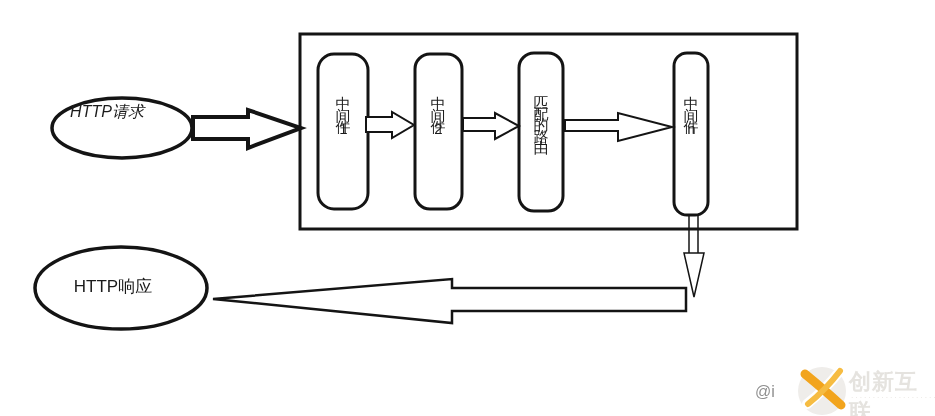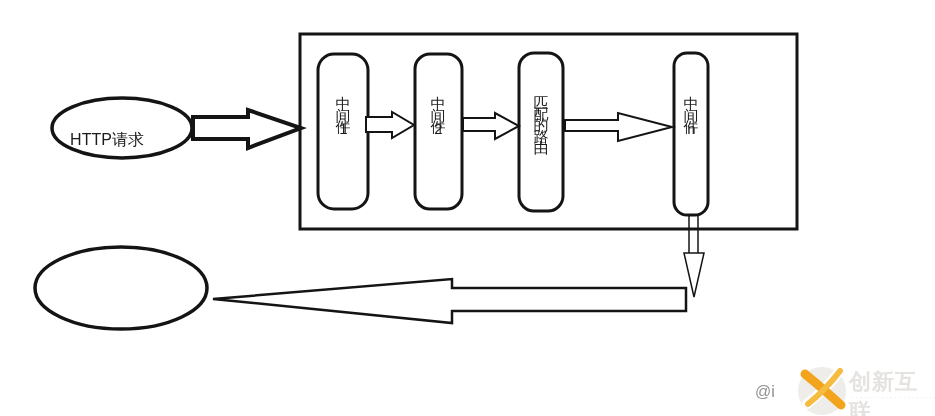--- a/index.html
+++ b/index.html
@@ -87,22 +87,23 @@
     <path d="M684,253 L704,253 L694,297 Z" fill="#ffffff" stroke="#141414" stroke-width="1.5"></path>
 
     <g>
       <circle cx="822" cy="391" r="24" fill="#efedea"></circle>
       <path d="M839,372 C829,385 817,396 807,404" stroke="#ffffff" stroke-width="10" fill="none" stroke-linecap="round"></path>
       <path d="M805,374 C816,383 831,396 841,405" stroke="#f2a41d" stroke-width="9" fill="none" stroke-linecap="round"></path>
       <path d="M840,371 C830,384 818,396 808,404" stroke="#f6bc42" stroke-width="6" fill="none" stroke-linecap="round"></path>
     </g>
   </svg>
 
-  <div class="label ellipse-label" style="left:37px; top:130px; width:140px;">HTTP请求</div>
+  <div class="label ellipse-label" style="left:37px; top:102px; width:140px;font-style:italic;">HTTP请求</div>
 
+  <div class="label ellipse-label" style="left:43px; top:277px; width:140px; font-size:17px;">HTTP响应</div>
 
   <div class="label capsule-label" style="left:335px; top:84px;">中间件1</div>
 
   <div class="label capsule-label" style="left:430px; top:84px;">中间件2</div>
 
   <div class="label capsule-label" style="left:533px; top:84px; letter-spacing:11px;">匹配的路由</div>
 
   <div class="label capsule-label" style="left:683px; top:84px;">中间件n</div>
 
   <div class="wm-handle">@i</div>

